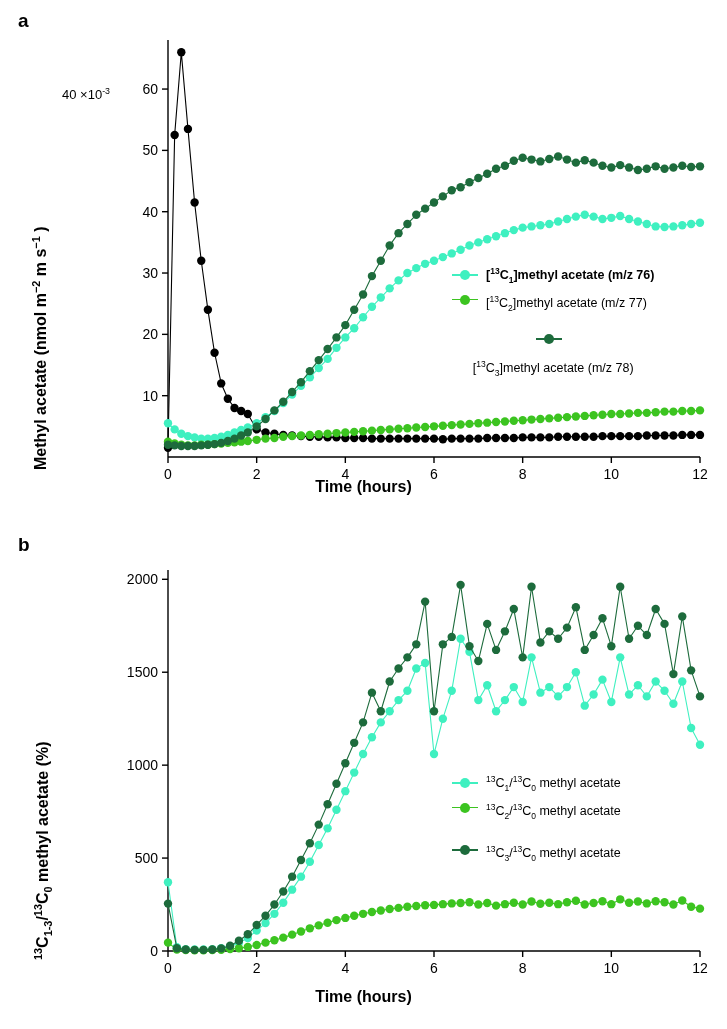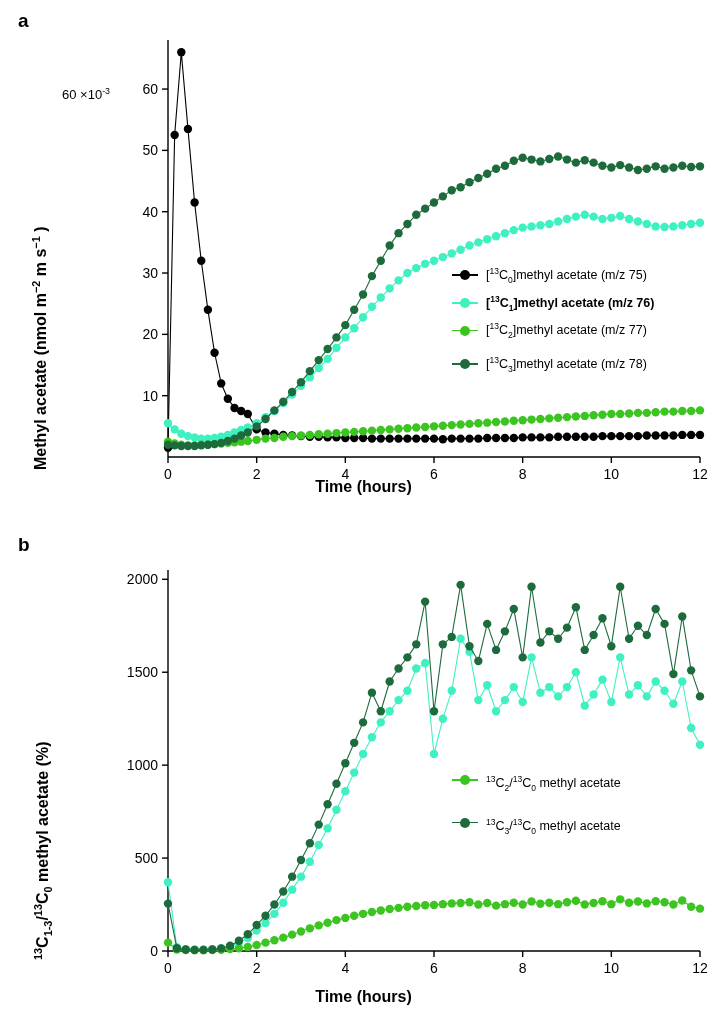--- a/index.html
+++ b/index.html
@@ -59,21 +59,21 @@
 <body>
 
 <div class="panel" id="panel-a">
   <div class="panel-letter" id="letter-a">a</div>
 
   <div class="ylabel-wrap" style="left:30px; top:470px; transform: rotate(-90deg);">
     <span class="axis-title"><span>Methyl acetate (nmol m</span><sup>−2</sup><span> m s</span><sup>−1</sup><span> )</span></span>
   </div>
 
   <div style="position:absolute; left:62px; top:86px; font-size:13px;">
-    <span>60 ×10</span><sup>-3</sup>
+    <span>40 ×10</span><sup>-3</sup>
   </div>
 
   <div class="plot-area" style="left:0; top:0;">
     <svg id="svg-a" width="727" height="500" viewBox="0 0 727 500">
         <line x1="168" y1="457" x2="700" y2="457" stroke="#000" stroke-width="1.4"></line>
         <line x1="168" y1="457" x2="168" y2="40" stroke="#000" stroke-width="1.4"></line>
         <line x1="168" y1="457" x2="168" y2="463" stroke="#000" stroke-width="1.4"></line>
         <text x="168" y="479" text-anchor="middle" font-size="14" font-family="&quot;Liberation Sans&quot;, sans-serif" fill="#000">0</text>
         <line x1="256.66666666666663" y1="457" x2="256.66666666666663" y2="463" stroke="#000" stroke-width="1.4"></line>
         <text x="256.66666666666663" y="479" text-anchor="middle" font-size="14" font-family="&quot;Liberation Sans&quot;, sans-serif" fill="#000">2</text>
@@ -360,42 +360,35 @@
         <circle cx="691.13" cy="166.94" r="4.2" fill="#1d6b3c"></circle>
         <circle cx="700.00" cy="166.33" r="4.2" fill="#1d6b3c"></circle>
       </svg>
   </div>
 
   <div style="position:absolute; left:0; top:478px; width:727px; text-align:center;">
     <span class="axis-title">Time (hours)</span>
   </div>
 
   <div id="legend-a" style="position:absolute; left:452px; top:266px;">
-      <div style="display: flex; align-items: center; margin-bottom: 9px;">
-        <span style="position: relative; width: 26px; height: 12px; margin-right: 8px; flex: 0 0 26px;">
-          <span style="position: absolute; left: 0px; top: 5px; width: 26px; height: 1.6px; background: rgb(0, 0, 0);"></span>
-          <span style="position: absolute; left: 8px; top: 1px; width: 10px; height: 10px; border-radius: 50%; background: rgb(0, 0, 0);"></span>
-        </span>
-        <span class="legend-text">[<sup>13</sup>C<sub>0</sub>]methyl acetate (m/z 75)</span>
-      </div>
       <div style="display: flex; align-items: center; margin-bottom: 9px; font-weight: bold;">
         <span style="position: relative; width: 26px; height: 12px; margin-right: 8px; flex: 0 0 26px;">
           <span style="position: absolute; left: 0px; top: 5px; width: 26px; height: 1.6px; background: rgb(63, 240, 192);"></span>
           <span style="position: absolute; left: 8px; top: 1px; width: 10px; height: 10px; border-radius: 50%; background: rgb(63, 240, 192);"></span>
         </span>
         <span class="legend-text">[<sup>13</sup>C<sub>1</sub>]methyl acetate (m/z 76)</span>
       </div>
-      <div style="display: flex; align-items: center; margin-bottom: 15px;">
+      <div style="display: flex; margin-bottom: 21px;">
         <span style="position: relative; width: 26px; height: 12px; margin-right: 8px; flex: 0 0 26px;">
           <span style="position: absolute; left: 0px; top: 5px; width: 26px; height: 1.6px; background: rgb(60, 196, 32);"></span>
           <span style="position: absolute; left: 8px; top: 1px; width: 10px; height: 10px; border-radius: 50%; background: rgb(60, 196, 32);"></span>
         </span>
         <span class="legend-text">[<sup>13</sup>C<sub>2</sub>]methyl acetate (m/z 77)</span>
       </div>
-      <div style="display: flex; align-items: center; margin-bottom: 9px;">
+      <div style="display: flex; align-items: center; margin-bottom: 9px; flex-direction: column;">
         <span style="position: relative; width: 26px; height: 12px; margin-right: 8px; flex: 0 0 26px;">
           <span style="position: absolute; left: 0px; top: 5px; width: 26px; height: 1.6px; background: rgb(29, 107, 60);"></span>
           <span style="position: absolute; left: 8px; top: 1px; width: 10px; height: 10px; border-radius: 50%; background: rgb(29, 107, 60);"></span>
         </span>
         <span class="legend-text">[<sup>13</sup>C<sub>3</sub>]methyl acetate (m/z 78)</span>
       </div>
     </div>
 </div>
 
 <div class="panel" id="panel-b">
@@ -620,20 +613,27 @@
         <circle cx="691.13" cy="150.36" r="4.2" fill="#1d6b3c"></circle>
         <circle cx="700.00" cy="176.38" r="4.2" fill="#1d6b3c"></circle>
       </svg>
   </div>
 
   <div style="position:absolute; left:0; top:468px; width:727px; text-align:center;">
     <span class="axis-title">Time (hours)</span>
   </div>
 
   <div id="legend-b" style="position:absolute; left:452px; top:254px;">
+      <div style="display: flex; align-items: center; margin-bottom: 9px;">
+        <span style="position: relative; width: 26px; height: 12px; margin-right: 8px; flex: 0 0 26px;">
+          <span style="position: absolute; left: 0px; top: 5px; width: 26px; height: 1.6px; background: rgb(63, 240, 192);"></span>
+          <span style="position: absolute; left: 8px; top: 1px; width: 10px; height: 10px; border-radius: 50%; background: rgb(63, 240, 192);"></span>
+        </span>
+        <span class="legend-text"><sup>13</sup>C<sub>1</sub>/<sup>13</sup>C<sub>0</sub> methyl acetate</span>
+      </div>
       <div style="display: flex; margin-bottom: 9px;">
         <span style="position: relative; width: 26px; height: 12px; margin-right: 8px; flex: 0 0 26px;">
           <span style="position: absolute; left: 0px; top: 5px; width: 26px; height: 1.6px; background: rgb(60, 196, 32);"></span>
           <span style="position: absolute; left: 8px; top: 1px; width: 10px; height: 10px; border-radius: 50%; background: rgb(60, 196, 32);"></span>
         </span>
         <span class="legend-text"><sup>13</sup>C<sub>2</sub>/<sup>13</sup>C<sub>0</sub> methyl acetate</span>
       </div>
       <div style="display: flex; align-items: flex-start; margin-bottom: 9px; margin-top: 24px;">
         <span style="position: relative; width: 26px; height: 12px; margin-right: 8px; flex: 0 0 26px;">
           <span style="position: absolute; left: 0px; top: 5px; width: 26px; height: 1.6px; background: rgb(29, 107, 60);"></span>

